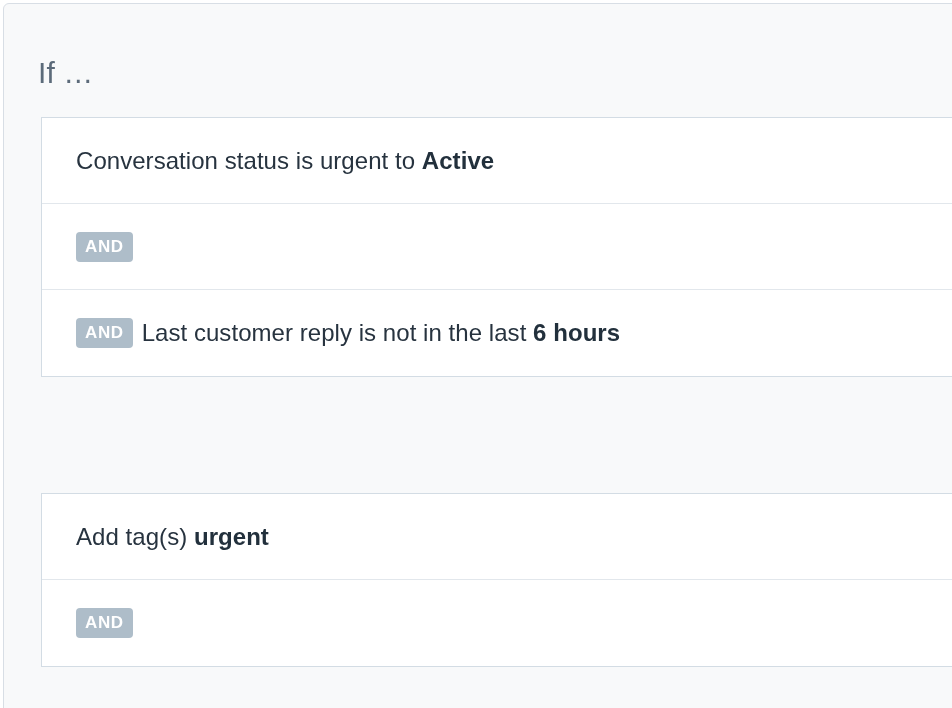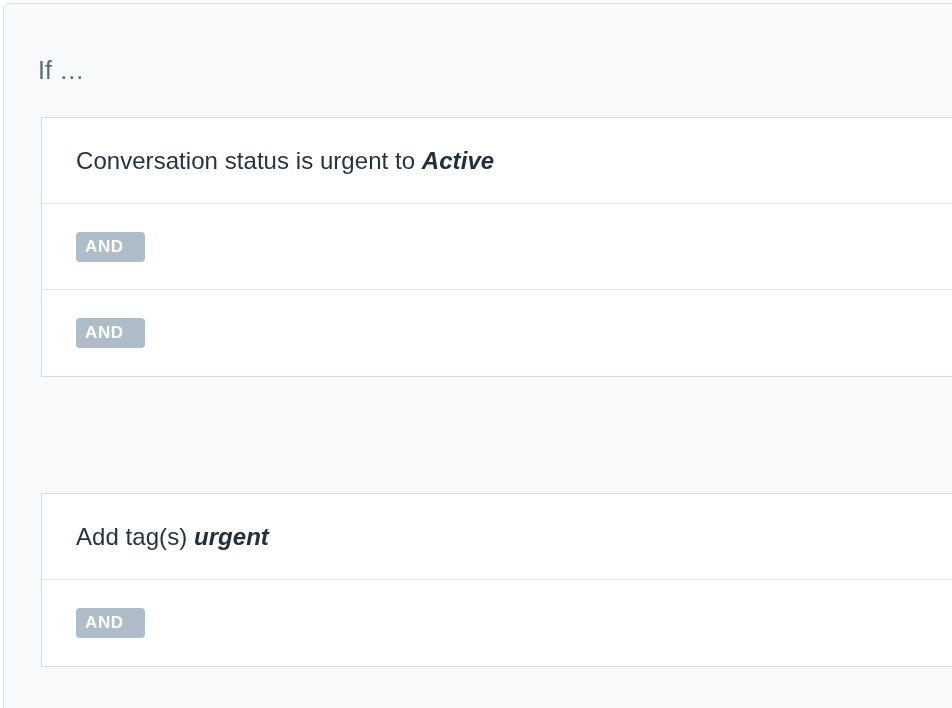--- a/index.html
+++ b/index.html
@@ -25,21 +25,21 @@
     box-sizing: border-box;
     background: #f8f9fa;
     border: 1px solid #d8dee5;
     border-radius: 6px;
   }
 
   
   .section-heading {
     position: absolute;
     left: 34px;
-    font-size: 25px;
+    font-size: 30px;
     font-weight: 400;
     color: #5c6b7a;
     letter-spacing: 0.1px;
     white-space: nowrap;
   }
   .heading-if   { top: 52px; }
   .heading-then { top: 429px; }
 
   
   .rule-card {
@@ -66,37 +66,36 @@
   
   .and-badge {
     display: inline-block;
     flex: 0 0 auto;
     background: #aebdc9;
     color: #ffffff;
     font-size: 17px;
     font-weight: 700;
     letter-spacing: 0.6px;
     line-height: 1;
-    padding: 6px 21px 7px 9px;
+    padding: 6px 9px 7px 9px;
     border-radius: 4px;
     margin-right: 9px;
   }
 
   
   .rule-text {
     font-size: 24px;
     font-weight: 400;
     color: #27333f;
     white-space: nowrap;
     letter-spacing: 0.05px;
   }
   .rule-text .val {
     font-weight: 700;
     color: #22303c;
-    font-style: italic;
   }
 </style>
 </head>
 <body>
 
 <div class="rule-panel">
 
   <div class="section-heading heading-if">If …</div>
 
   <div class="rule-card card-if">
@@ -104,20 +103,21 @@
     <div class="rule-row">
       <span class="rule-text"><span>Conversation status is urgent to </span><span class="val">Active</span></span>
     </div>
 
     <div class="rule-row">
       <span class="and-badge">AND</span>
     </div>
 
     <div class="rule-row">
       <span class="and-badge">AND</span>
+      <span class="rule-text"><span>Last customer reply is not in the last </span><span class="val">6 hours</span></span>
     </div>
 
   </div>
 
 
   <div class="rule-card card-then">
 
     <div class="rule-row">
       <span class="rule-text"><span>Add tag(s) </span><span class="val">urgent</span></span>
     </div>

